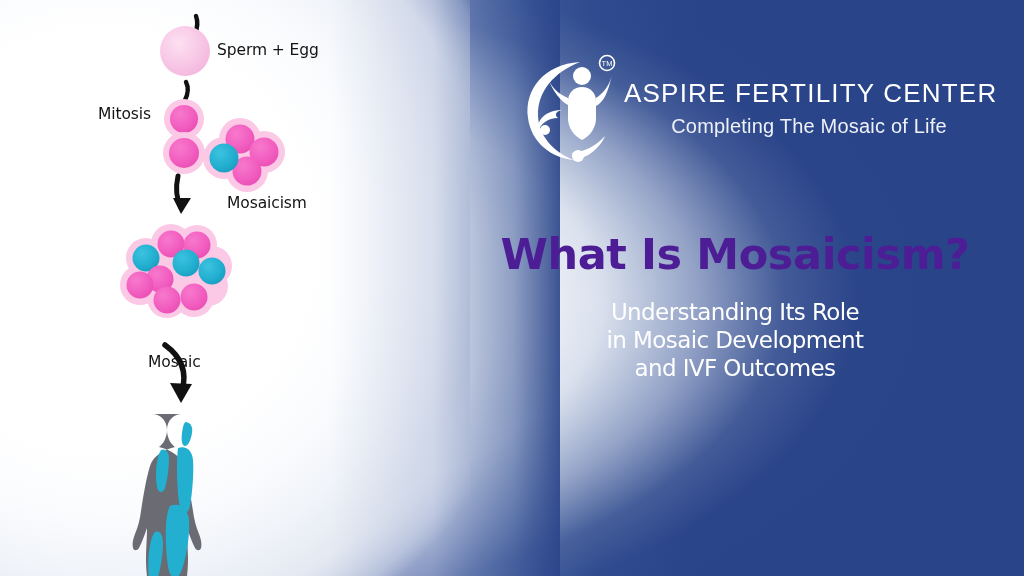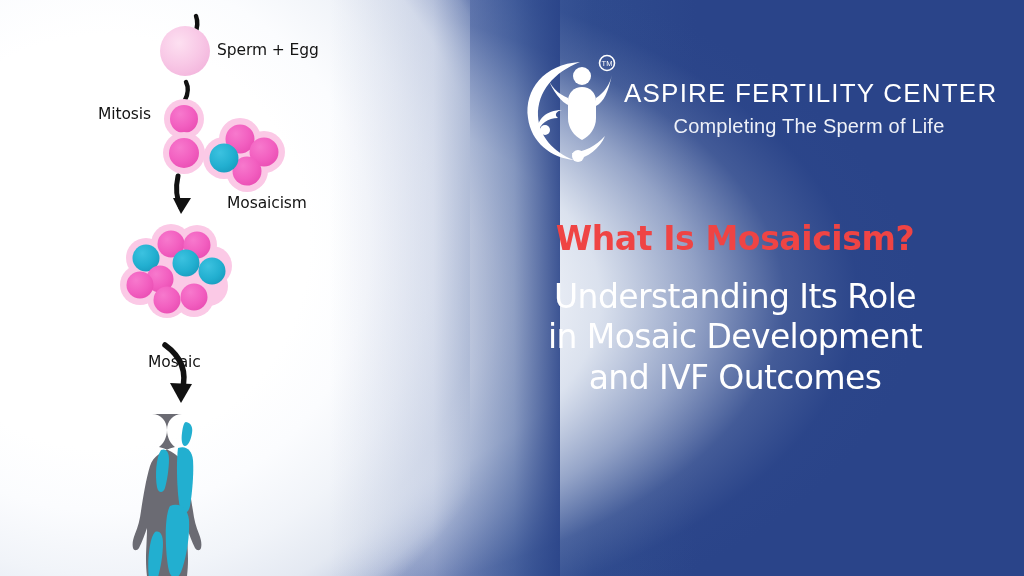--- a/index.html
+++ b/index.html
@@ -54,26 +54,26 @@
   }
   #brand-tagline{
     position:absolute;left:104px;top:63px;width:370px;
     color:#eef1f8;font-size:20px;letter-spacing:0.2px;
     font-family:"Liberation Sans", sans-serif;font-weight:400;
     text-align:center;white-space:nowrap;
   }
 
   #headline{position:absolute;left:452px;top:222px;width:566px;text-align:center;}
   #headline-main{
-    color:#ef4444;font-size:33px;font-weight:bold;
+    color:#4c1d95;font-size:43px;font-weight:bold;
     font-family:"DejaVu Sans", sans-serif;letter-spacing:-0.4px;
-    line-height:1.0;margin:0 0 22px 0;white-space:nowrap;
+    line-height:1.0;margin:11px 0 22px 0;white-space:nowrap;
   }
   .sub-line{
-    color:#ffffff;font-size:33px;font-weight:400;
+    color:#ffffff;font-size:23px;font-weight:400;
     font-family:"DejaVu Sans", sans-serif;letter-spacing:-0.6px;
     line-height:1.22;white-space:nowrap;
   }
 </style>
 </head>
 <body>
 
 <div id="stage">
 
   <div class="bg-blue"></div>
@@ -212,21 +212,21 @@
       <path d="M48 46 C38 42 30 34 27 24 C33 40 41 50 50 54 Z" fill="#ffffff"></path>
       <path d="M76 46 C84 41 90 32 92 23 C88 40 84 50 76 54 Z" fill="#ffffff"></path>
       <circle cx="58" cy="104" r="6" fill="#ffffff"></circle>
 
       <g>
         <circle cx="87" cy="11" r="7.5" fill="none" stroke="#ffffff" stroke-width="1.6"></circle>
         <text x="87" y="14" font-size="7.5" fill="#ffffff" text-anchor="middle" font-family="Liberation Sans, sans-serif">TM</text>
       </g>
     </svg>
     <div id="brand-name">ASPIRE FERTILITY CENTER</div>
-    <div id="brand-tagline">Completing The Sperm of Life</div>
+    <div id="brand-tagline">Completing The Mosaic of Life</div>
   </div>
 
   <div id="headline">
     <div id="headline-main">What Is Mosaicism?</div>
     <div class="sub-line">Understanding Its Role</div>
     <div class="sub-line">in Mosaic Development</div>
     <div class="sub-line">and IVF Outcomes</div>
   </div>
 
 </div>

